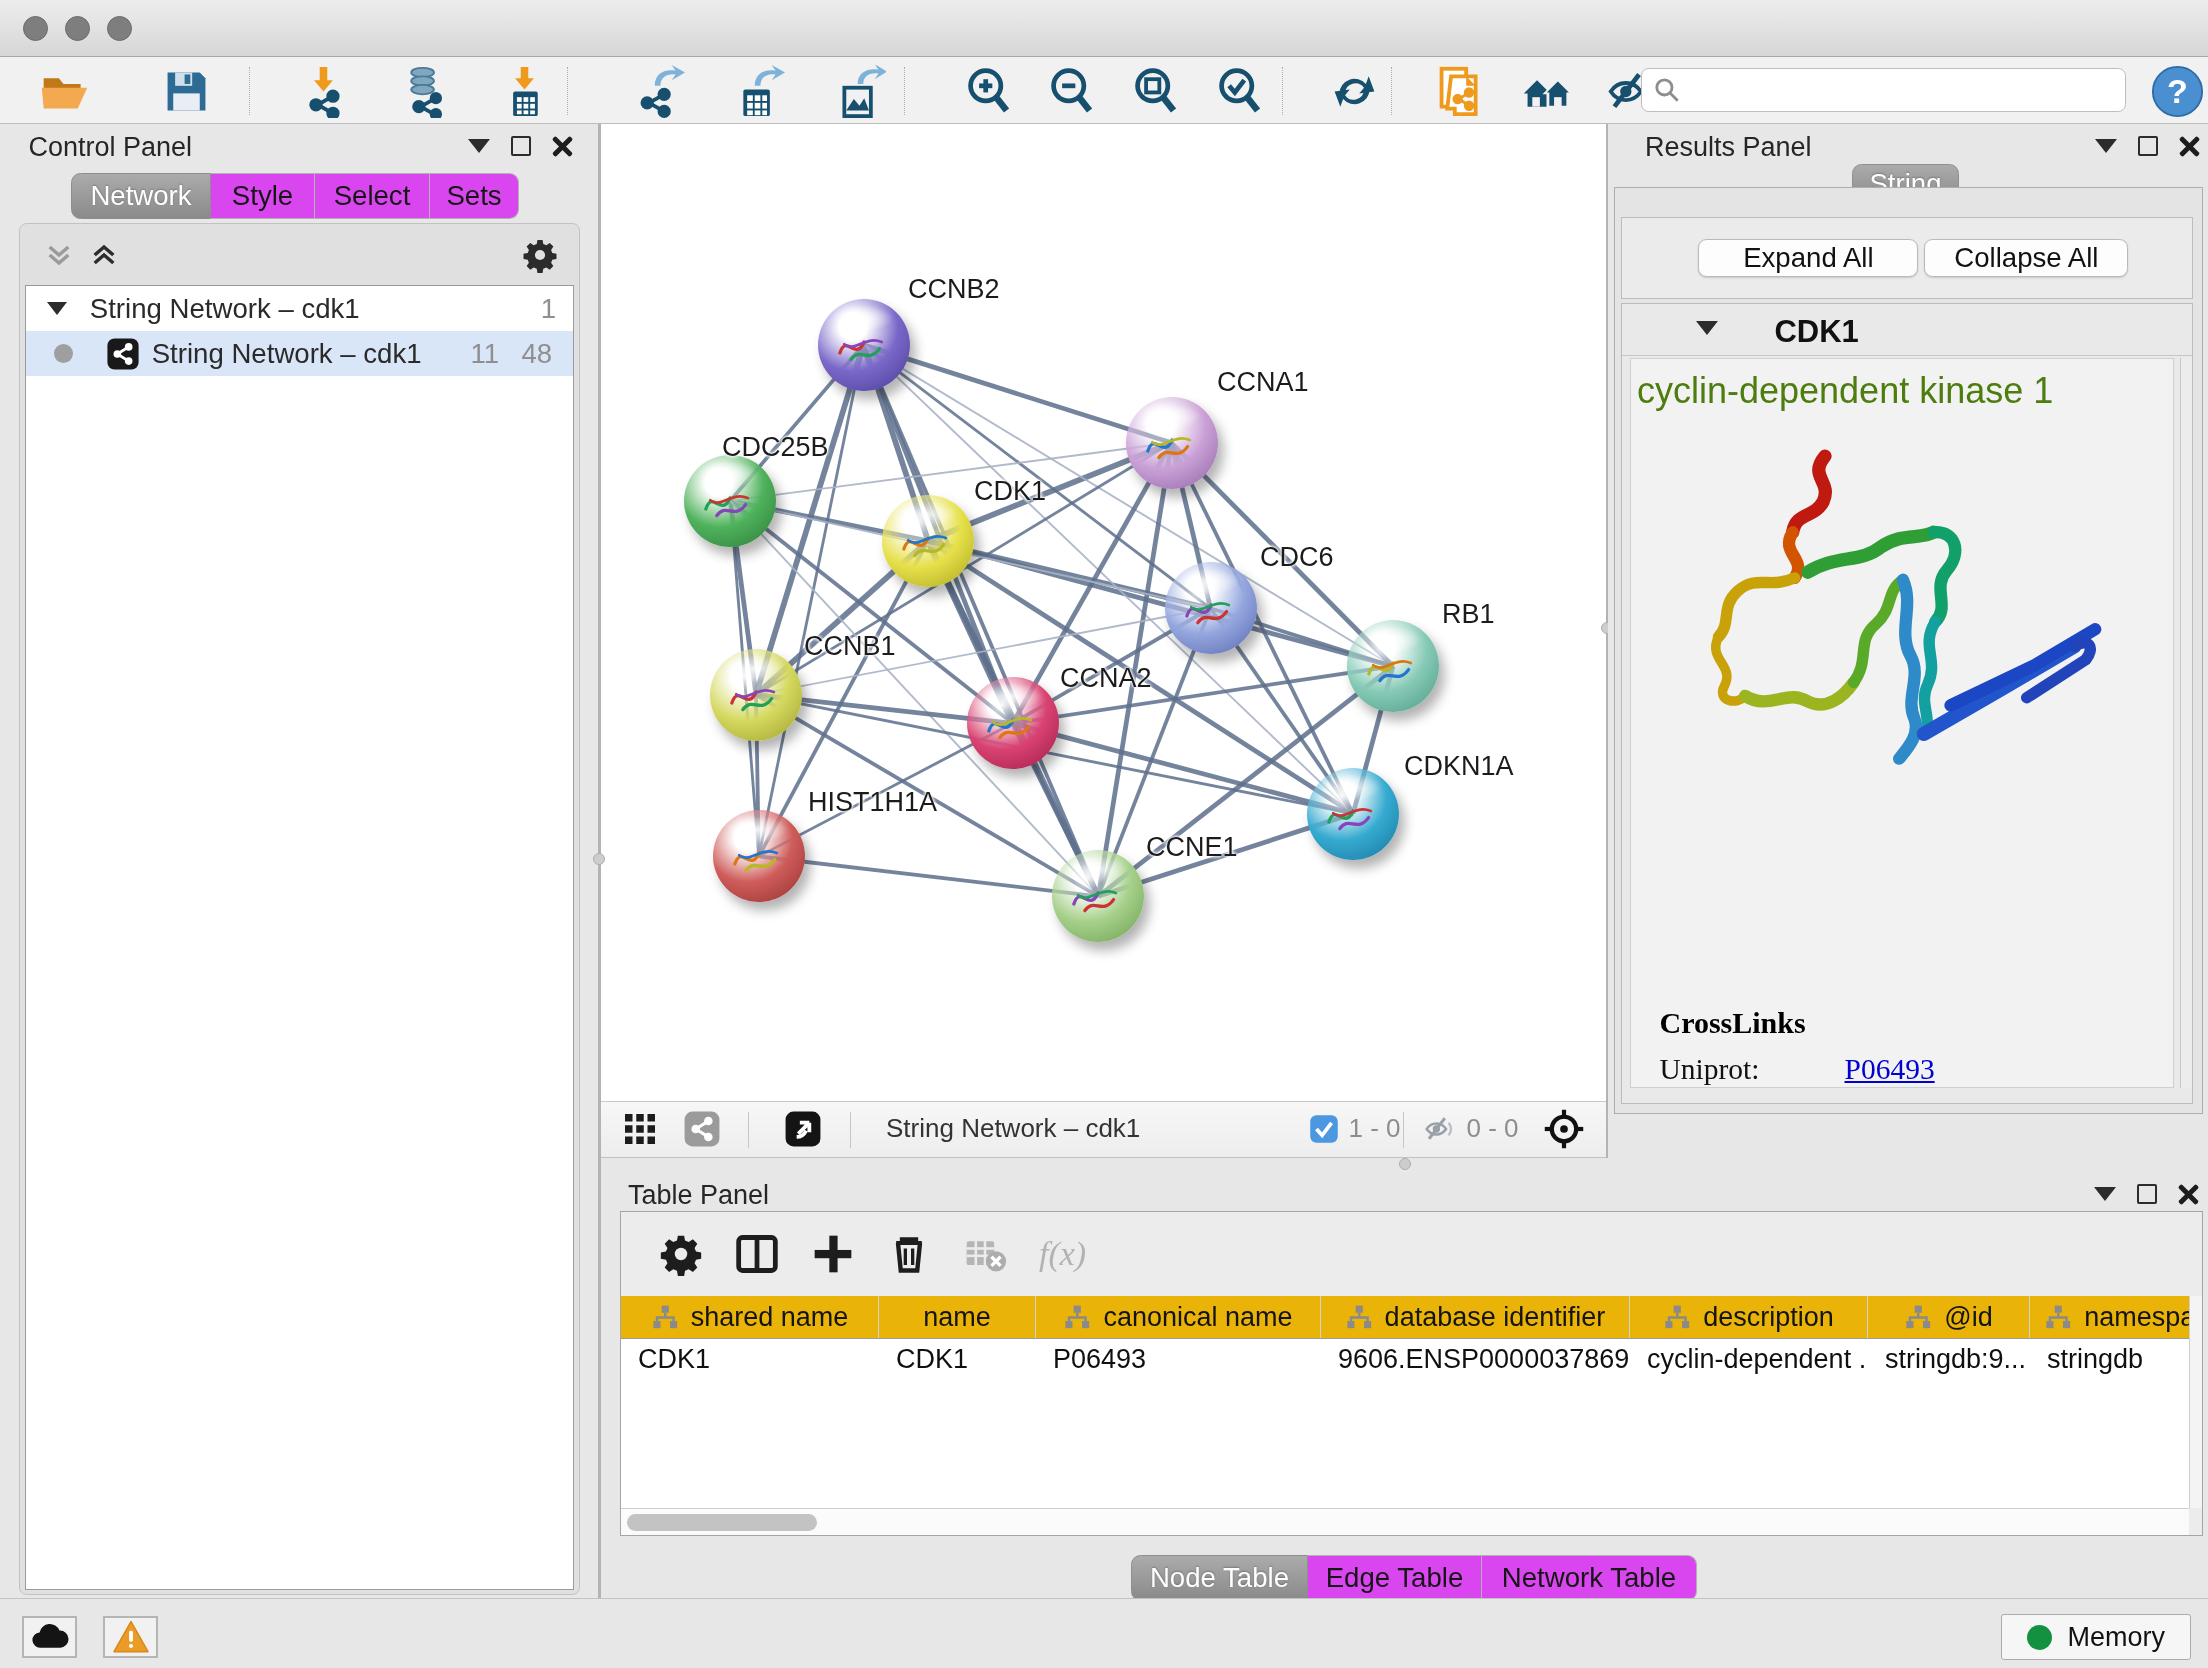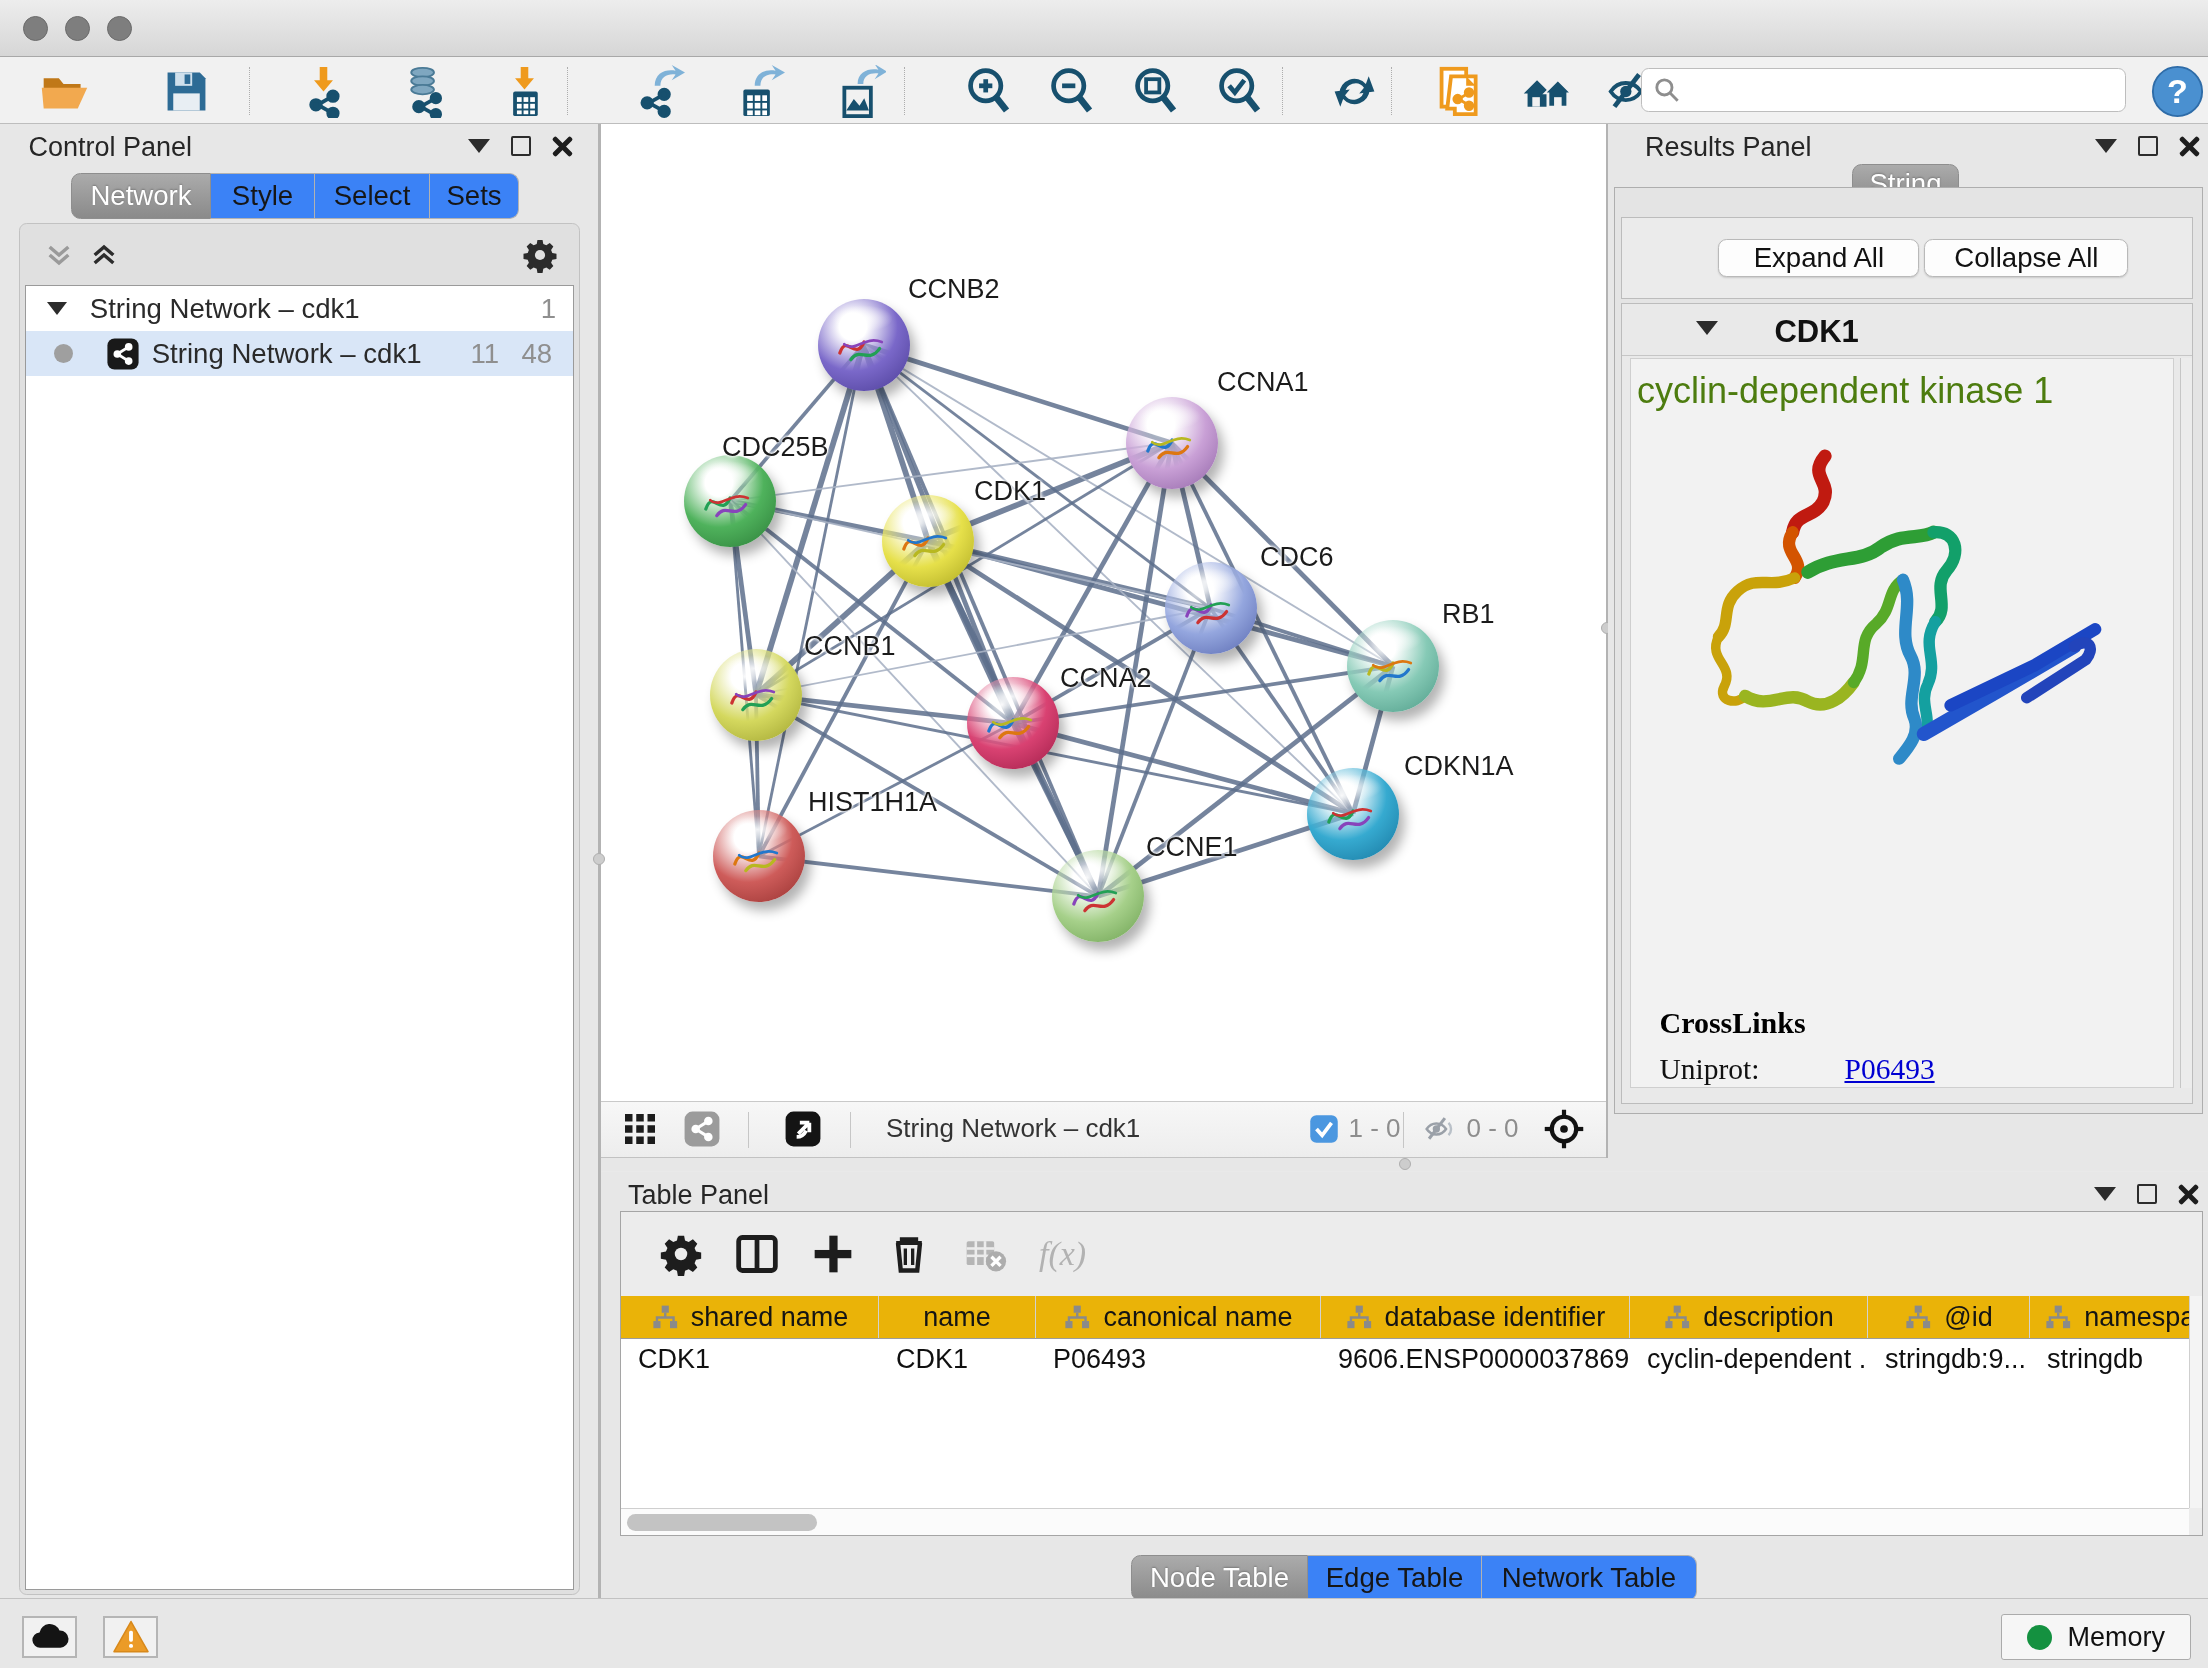--- a/index.html
+++ b/index.html
@@ -29,21 +29,21 @@
   .tri-down { width:0; height:0; border-left:11.4px solid transparent; border-right:11.4px solid transparent; border-top:14.3px solid #2c2c2c; }
   .float-ic { width:20px; height:20px; border:2.9px solid #2c2c2c; border-radius:1.9px; }
   .x-ic { position:relative; width:21px; height:21px; }
   .x-ic:before,.x-ic:after { content:""; position:absolute; left:-1.9px; top:8.6px; width:25px; height:4.8px; background:#1d1d1d; border-radius:1.9px; }
   .x-ic:before { transform:rotate(45deg); } .x-ic:after { transform:rotate(-45deg); }
 
   
   .control-panel { position:absolute; left:0; top:124px; width:599px; height:1474px;
     background:#e7e7e7; border-right:1.9px solid #b3b3b3; }
   .seg-tabs { position:absolute; display:flex; }
-  .seg-tab { height:46px; border:1.9px solid #b2b2b2; border-left:none; background:#3b82f6;
+  .seg-tab { height:46px; border:1.9px solid #b2b2b2; border-left:none; background:#d946ef;
     font-size:27.6px; color:#161616; display:flex; align-items:center; justify-content:center; cursor:pointer; }
   .seg-tab:first-child { border-left:1.9px solid #b2b2b2; border-radius:9.5px 0 0 9.5px; }
   .seg-tab:last-child { border-radius:0 9.5px 9.5px 0; }
   .seg-tab.selected { background:linear-gradient(#ababab,#8a8a8a); color:#fff; text-shadow:0 -1px 1.9px rgba(0,0,0,.25); border-color:#8e8e8e; }
   .cp-box { position:absolute; left:19px; top:99px; width:561px; height:1372px;
     background:#e0e0e0; border:1.9px solid #c2c2c2; border-radius:7.6px; }
   .cp-toolbar { position:absolute; left:0; top:0; right:0; height:61px; display:flex; align-items:center; }
   .cp-status { position:absolute; left:0; right:0; text-align:center; font-size:27px; color:#1f1f1f; }
   .net-list { position:absolute; left:4.8px; top:61px; right:4.8px; bottom:3.8px; background:#ffffff; border:1.9px solid #9a9a9a; }
   .tree-row { position:relative; height:45px; display:flex; align-items:center; font-size:27.6px; }
@@ -653,21 +653,21 @@
   <div class="panel-hicons" style="left:487px;top:11.4px">
     <span class="tri-down"></span>
     <span class="float-ic"></span>
     <span class="x-ic"></span>
   </div>
   <div class="string-tab">
       <span>String</span>
     </div>
   <div class="rp-outer">
     <div class="rp-expandbox">
-      <button class="rp-btn" style="left:96px;width:201px"><span>Expand All</span></button>
+      <button class="rp-btn" style="left:76px;width:220px"><span>Expand All</span></button>
       <button class="rp-btn" style="left:302px;width:204px"><span>Collapse All</span></button>
     </div>
     <div class="rp-cdkbox">
       <div class="rp-cdk-head">
         <span class="tri-down" style="position:absolute;left:74px;top:17px"></span>
         <span class="rp-cdk-title">CDK1</span>
       </div>
       <div class="rp-content">
         <div class="rp-desc">cyclin-dependent kinase 1</div>
         <svg style="position:absolute;left:34px;top:61px" width="476" height="371" viewBox="0 0 500 390">

